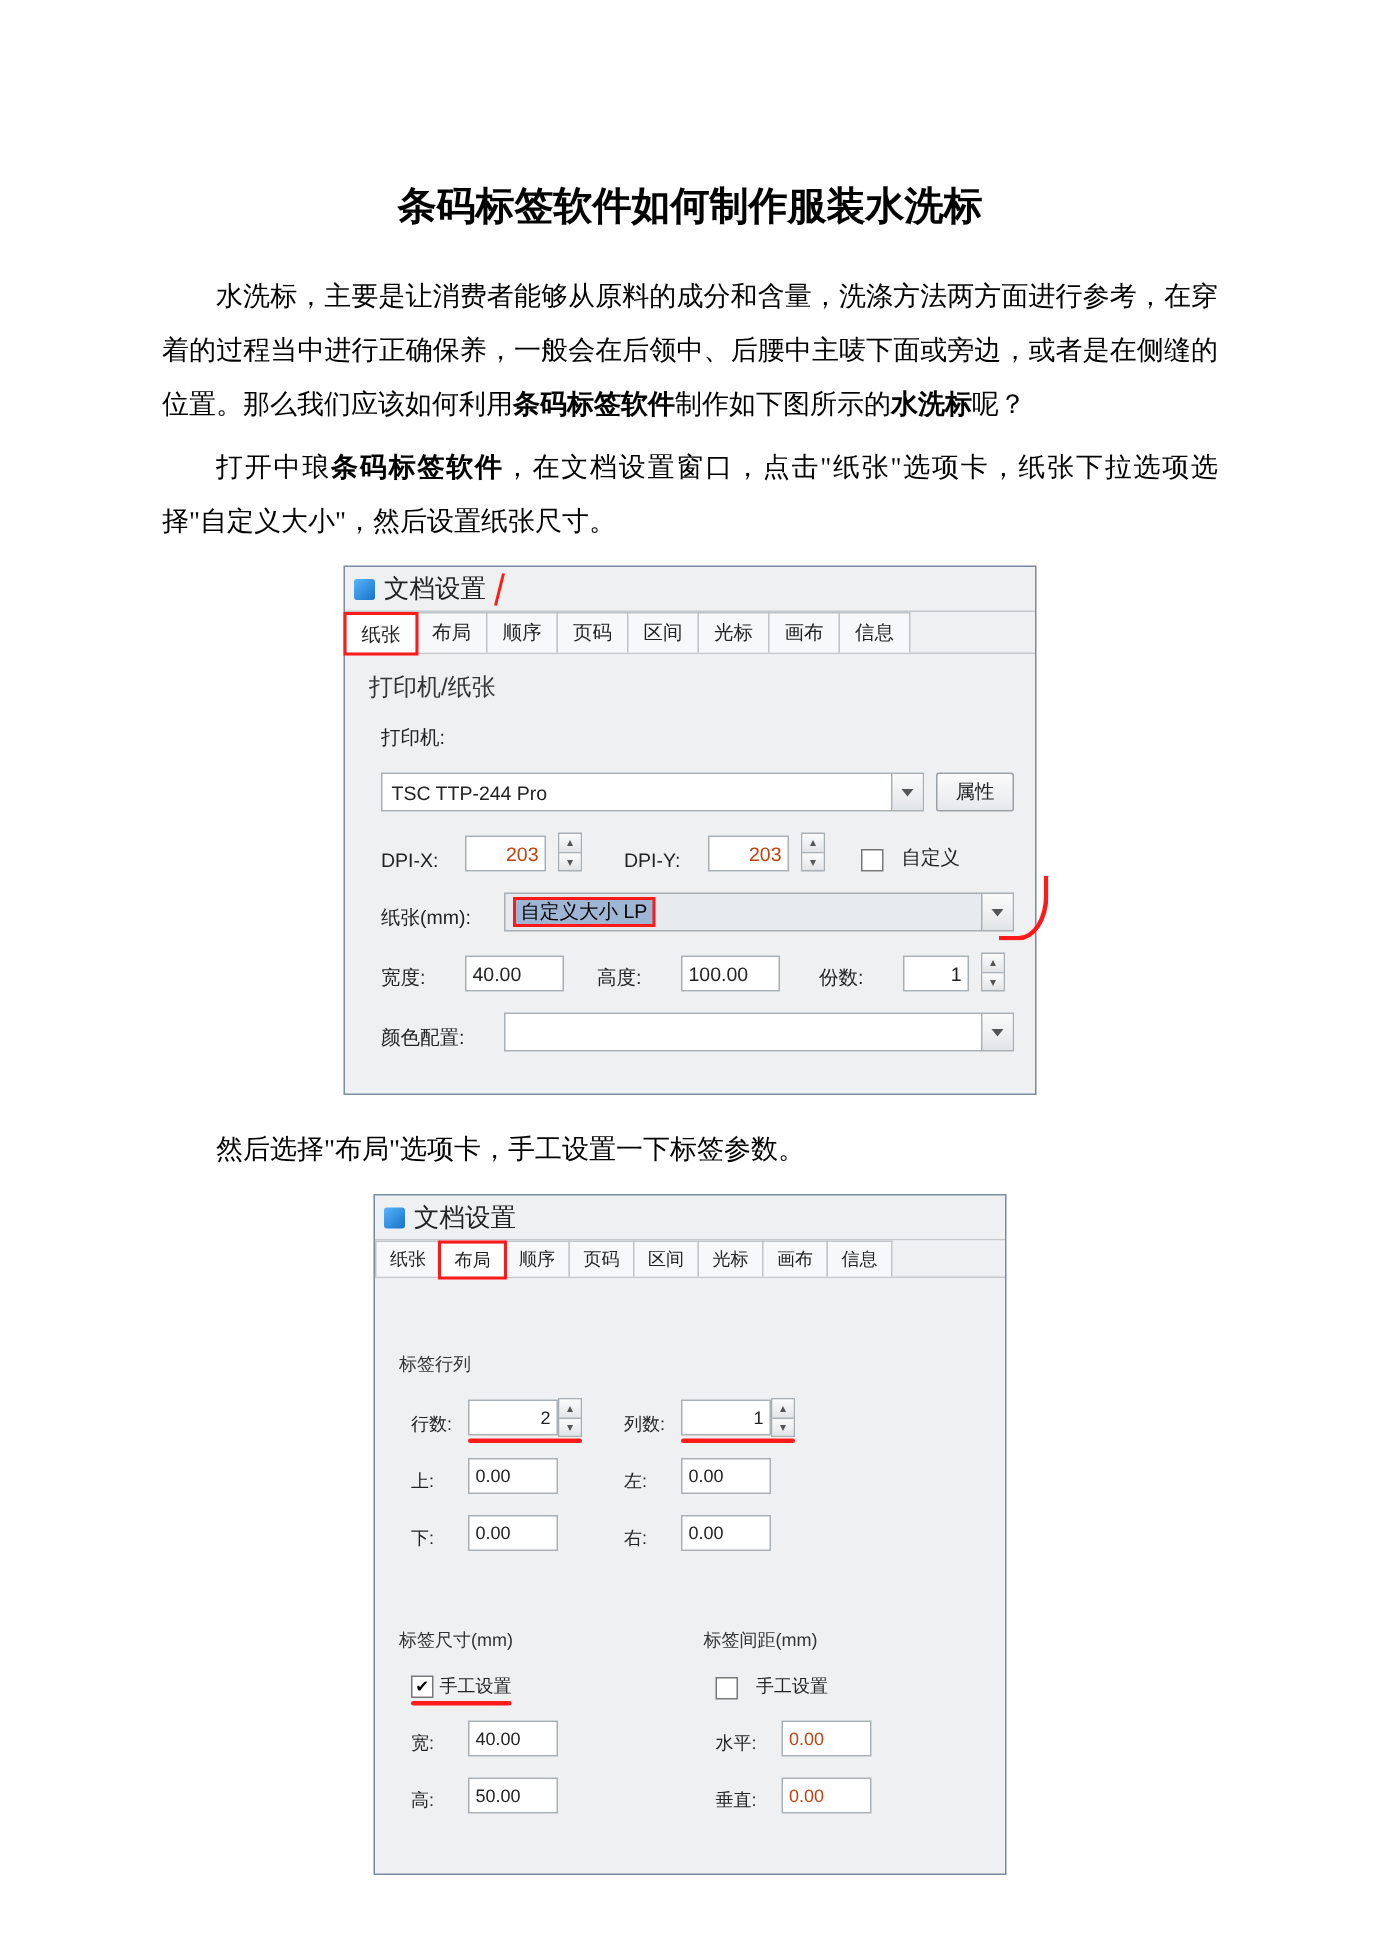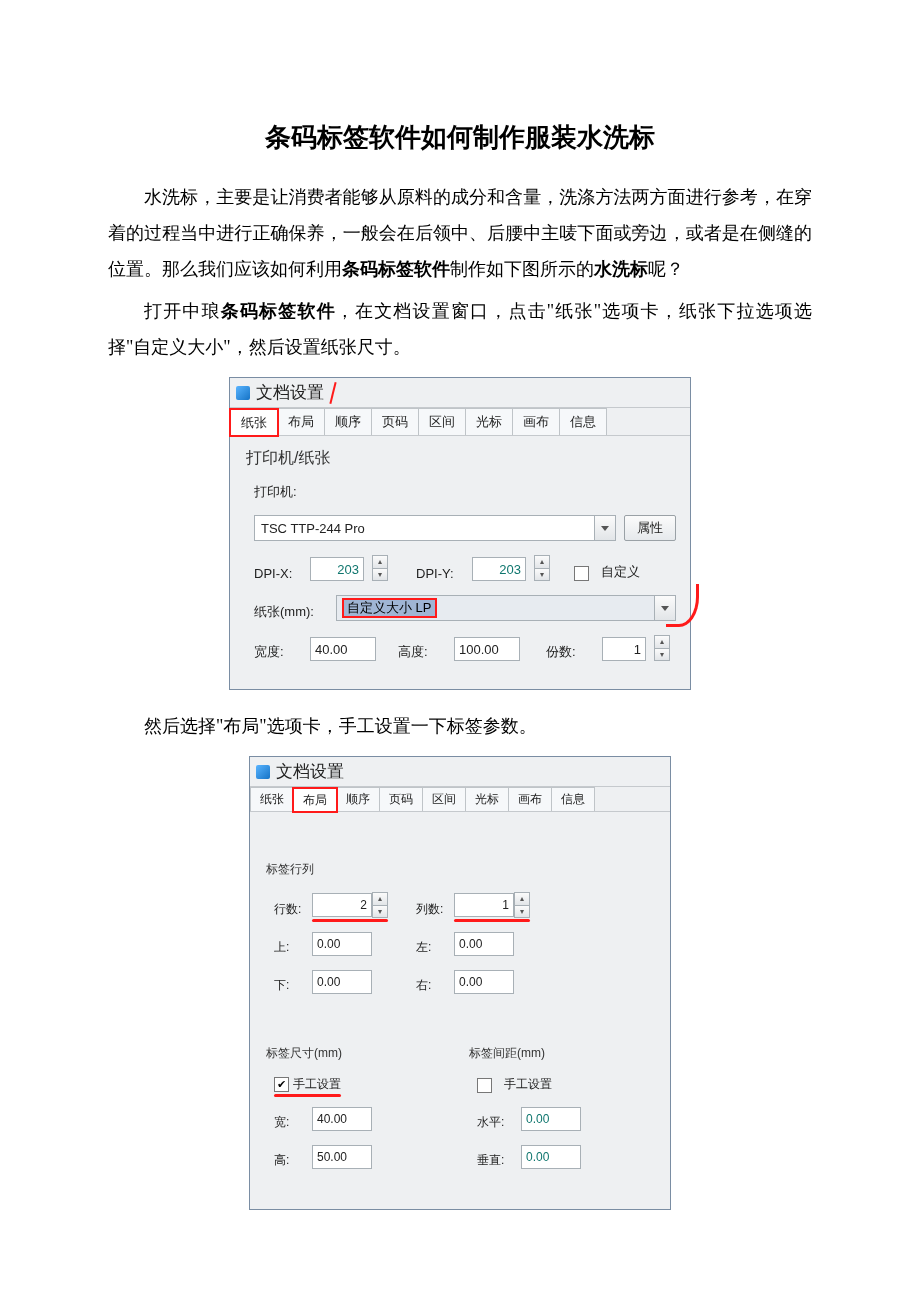--- a/index.html
+++ b/index.html
@@ -172,21 +172,21 @@
 
   .num-input {
     height: 22px;
     border: 1px solid #a8b0b6;
     background: #fff;
     padding: 0 4px;
     display: flex;
     align-items: center;
     justify-content: flex-end;
   }
-  .num-input.readonly { color: #0f766e; }
+  .num-input.readonly { color: #c2410c; }
   .spinner {
     display: inline-flex;
     flex-direction: column;
     border: 1px solid #a8b0b6;
     height: 24px;
   }
   .spinner div {
     width: 14px;
     flex: 1;
     background: linear-gradient(#fbfbfb, #e2e5e8);
@@ -337,20 +337,29 @@
             <span class="num-input" style="width:56px;justify-content:flex-start;">100.00</span>
             <span style="width:10px;"></span>
             <span class="label">份数:</span>
             <span class="num-input" style="width:34px;">1</span>
             <span class="spinner">
                 <div>▴</div>
                 <div>▾</div>
               </span>
           </div>
 
+          <div class="row">
+            <span class="label" style="min-width:74px;">颜色配置:</span>
+            <div class="wide-select" style="flex:1;">
+              <span></span>
+              <span class="drop-btn">
+                  <span class="caret-down"></span>
+                </span>
+            </div>
+          </div>
 
         </div>
       </div>
     </div>
   </div>
 
   <p class="body-text">然后选择"布局"选项卡，手工设置一下标签参数。</p>
 
   <div class="dialog-wrap">
     <div class="dialog small">

